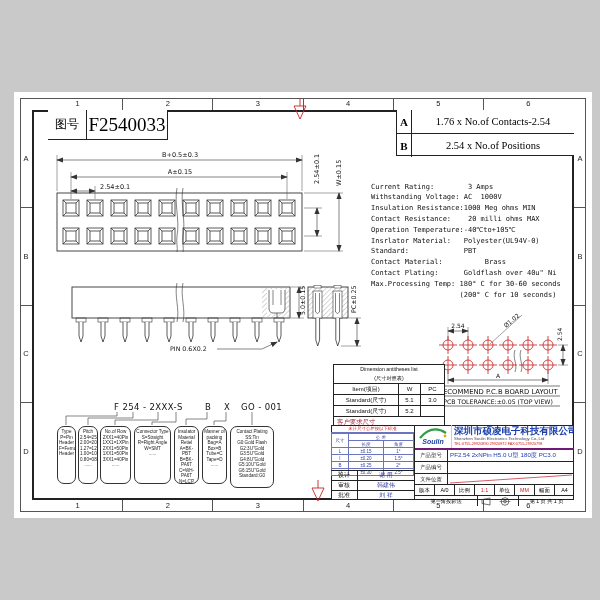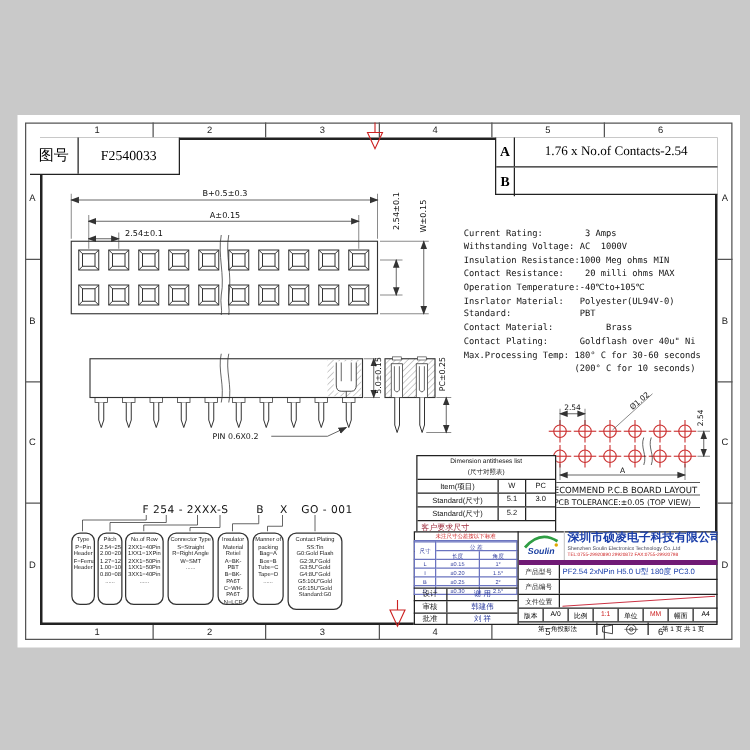--- a/index.html
+++ b/index.html
@@ -8,23 +8,23 @@
   .sheet{left:14px;top:92px;width:578px;height:426px;background:#ffffff;}
   .outer-frame{left:20px;top:98px;width:566px;height:414px;border:1px solid #555;}
   .inner-frame{left:32px;top:110px;width:542px;height:390px;border:2px solid #222;}
   .band-h{display:flex;font-size:7.5px;color:#222;}
   .band-h>div{flex:1;text-align:center;line-height:12px;border-left:1px solid #555;}
   .band-h>div:first-child{border-left:none;}
   .band-v{display:flex;flex-direction:column;font-size:7.5px;color:#222;}
   .band-v>div{flex:1;display:flex;align-items:center;justify-content:center;border-top:1px solid #555;}
   .band-v>div:first-child{border-top:none;}
   
-  .dno{left:24px;top:110px;width:120px;height:30px;display:flex;border:1px solid #222;border-left:none;border-top:none;background:#fff;}
+  .dno{left:48px;top:110px;width:120px;height:30px;display:flex;border:1px solid #222;border-left:none;border-top:none;background:#fff;}
   .dno .lbl{width:38px;border-right:1px solid #222;display:flex;align-items:center;justify-content:center;font-size:12px;}
-  .dno .val{flex:1;display:flex;align-items:center;justify-content:center;font-family:"Liberation Serif",serif;font-size:11px;}
+  .dno .val{flex:1;display:flex;align-items:center;justify-content:center;font-family:"Liberation Serif",serif;font-size:19px;}
   
   .ftab{left:396px;top:110px;width:178px;height:46px;border:1px solid #222;border-top:none;border-right:none;background:#fff;font-family:"Liberation Serif",serif;}
   .ftab .frow{display:flex;height:23px;}
   .ftab .frow+.frow{border-top:1px solid #222;}
   .ftab .k{width:14px;border-right:1px solid #222;display:flex;align-items:center;justify-content:center;font-weight:bold;font-size:11px;}
   .ftab .t{flex:1;display:flex;align-items:center;justify-content:center;font-size:10.5px;}
   
   .specs{left:371px;top:160px;width:215px;font-family:"DejaVu Sans Mono",monospace;font-size:7px;line-height:10.8px;color:#111;white-space:pre;}
   
   .dtab{left:333px;top:364px;width:112px;background:#fff;border:1px solid #222;font-size:6px;color:#111;}
@@ -39,21 +39,21 @@
   .obox{border:1px solid #333;border-radius:7px;font-size:4.6px;line-height:5.5px;text-align:center;color:#222;padding:2px 1px;overflow:hidden;background:#fff;}
   
   .tb-outline{left:331px;top:425px;width:243px;height:75px;border:1px solid #222;background:#fff;}
   .tol-note{left:331px;top:425px;width:83px;height:8px;color:#cc2222;font-size:4.4px;text-align:center;line-height:8px;border-bottom:0.5px solid #6b74c0;}
   table.tol{left:331px;top:433px;position:absolute;width:83px;border-collapse:collapse;font-size:4.5px;color:#323e9e;}
   table.tol td{border:0.5px solid #6b74c0;text-align:center;height:6px;padding:0;}
   .sgn{left:331px;width:83px;height:10px;display:flex;border-top:1px solid #222;font-size:6px;}
   .sgn .l{width:26px;border-right:1px solid #222;display:flex;align-items:center;justify-content:center;color:#222;}
   .sgn .v{flex:1;display:flex;align-items:center;justify-content:center;color:#2a3a9e;}
   .tb-right{left:414px;top:425px;width:160px;height:75px;border-left:1px solid #222;}
-  .company{display:flex;height:23px;border-bottom:4px solid #701a75;}
+  .company{display:flex;height:23px;border-bottom:2px solid #701a75;}
   .logo{width:36px;display:flex;flex-direction:column;align-items:center;justify-content:center;border-right:1px solid #ccc;}
   .logo .lg-txt{font-size:7px;font-style:italic;font-weight:bold;color:#1a3fa0;margin-top:-2px;}
   .cname{flex:1;padding:1px 2px;overflow:hidden;}
   .cn{font-size:9.5px;font-weight:bold;color:#1b3faa;line-height:10px;white-space:nowrap;}
   .en{font-size:4.2px;color:#445;line-height:5.5px;white-space:nowrap;}
   .tel{font-size:3.8px;color:#cc2222;line-height:4.5px;white-space:nowrap;}
   .tbrow{display:flex;border-bottom:1px solid #222;}
   .tbrow .rl{width:32px;border-right:1px solid #222;display:flex;align-items:center;justify-content:center;font-size:5.4px;color:#222;}
   .tbrow .rv{flex:1;display:flex;align-items:center;padding-left:2px;font-size:6.2px;color:#1b3faa;position:relative;overflow:hidden;}
   .meta{display:flex;border-bottom:1px solid #222;height:10px;font-size:5.4px;}
@@ -106,20 +106,21 @@
   <div class="val">F2540033</div>
 </div>
 
 <div class="abs ftab">
   <div class="frow">
     <div class="k">A</div>
     <div class="t">1.76 x No.of Contacts-2.54</div>
   </div>
   <div class="frow">
     <div class="k">B</div>
+    <div class="t">2.54 x No.of Positions</div>
   </div>
 </div>
 
 <div class="abs specs">
   <div><div>Current Rating:        3 Amps</div><div>Withstanding Voltage: AC  1000V</div><div>Insulation Resistance:1000 Meg ohms MIN</div><div>Contact Resistance:    20 milli ohms MAX</div><div>Operation Temperature:-40℃to+105℃</div><div>Insrlator Material:   Polyester(UL94V-0)</div><div>Standard:             PBT</div><div>Contact Material:          Brass</div><div>Contact Plating:      Goldflash over 40u" Ni</div><div>Max.Processing Temp: 180° C for 30-60 seconds</div><div>                     (200° C for 10 seconds)</div></div>
 </div>
 
 <svg class="abs" style="left:0;top:0;" width="600" height="600" viewBox="0 0 600 600">
   <defs>
     <marker id="ar" viewBox="0 0 8 8" refX="7" refY="4" markerWidth="7" markerHeight="7" orient="auto-start-reverse" markerUnits="userSpaceOnUse">

